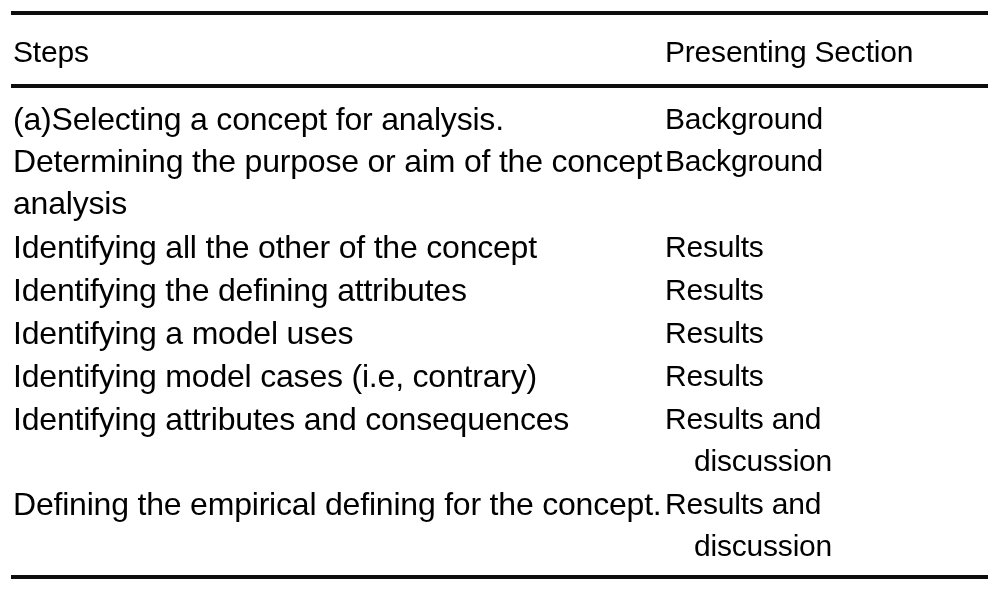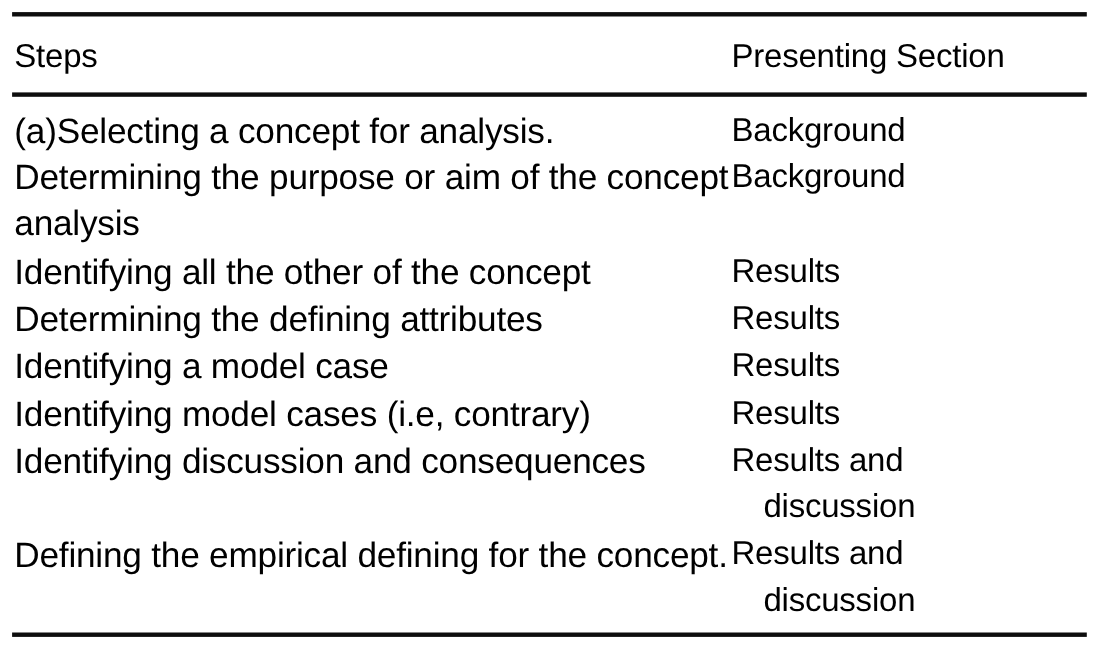--- a/index.html
+++ b/index.html
@@ -110,36 +110,36 @@
       <div class="cell-steps"><span>Determining the purpose or aim of the concept analysis</span></div>
       <div class="cell-section"><span>Background</span></div>
     </div>
 
     <div class="row" style="top: 226px;">
       <div class="cell-steps"><span>Identifying all the other of the concept</span></div>
       <div class="cell-section"><span>Results</span></div>
     </div>
 
     <div class="row" style="top: 269px;">
-      <div class="cell-steps"><span>Determining the defining attributes</span></div>
+      <div class="cell-steps"><span>Identifying the defining attributes</span></div>
       <div class="cell-section"><span>Results</span></div>
     </div>
 
     <div class="row" style="top: 312px;">
-      <div class="cell-steps"><span>Identifying a model case</span></div>
+      <div class="cell-steps"><span>Identifying a model uses</span></div>
       <div class="cell-section"><span>Results</span></div>
     </div>
 
     <div class="row" style="top: 355px;">
       <div class="cell-steps"><span>Identifying model cases (i.e, contrary)</span></div>
       <div class="cell-section"><span>Results</span></div>
     </div>
 
     <div class="row" style="top: 398px;">
-      <div class="cell-steps"><span>Identifying discussion and consequences</span></div>
+      <div class="cell-steps"><span>Identifying attributes and consequences</span></div>
       <div class="cell-section"><span>Results and</span><span class="cont-indent">discussion</span></div>
     </div>
 
     <div class="row" style="top: 483px;">
       <div class="cell-steps"><span>Defining the empirical defining for the concept.</span></div>
       <div class="cell-section"><span>Results and</span><span class="cont-indent">discussion</span></div>
     </div>
 
   </div>
 </div>

